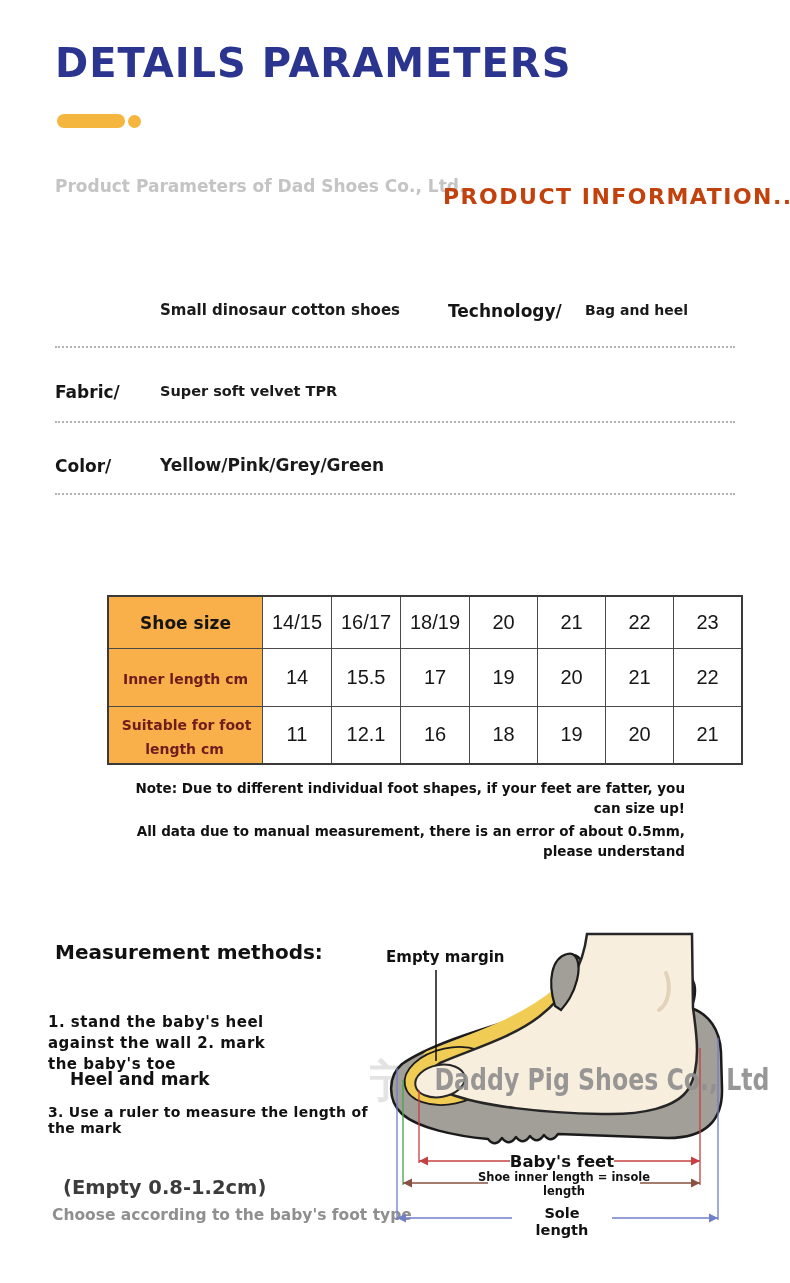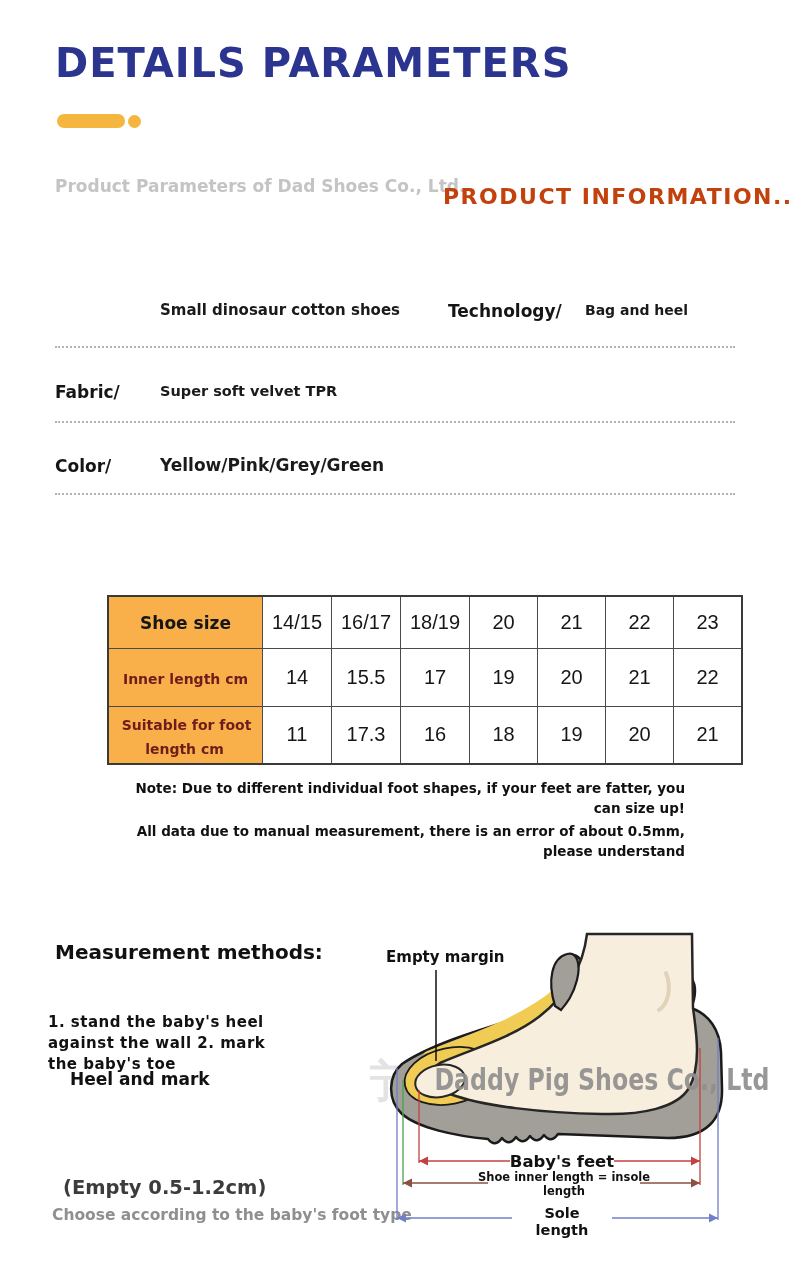--- a/index.html
+++ b/index.html
@@ -85,39 +85,40 @@
       <td>15.5</td>
       <td>17</td>
       <td>19</td>
       <td>20</td>
       <td>21</td>
       <td>22</td>
     </tr>
     <tr style="height:58px;">
       <td class="hdr"><span class="h2">Suitable for foot length cm</span></td>
       <td>11</td>
-      <td>17.3</td>
+      <td>12.1</td>
       <td>16</td>
       <td>18</td>
       <td>19</td>
       <td>20</td>
       <td>21</td>
     </tr>
   </tbody>
     </table>
 
   <div class="abs notes">
     <p>Note: Due to different individual foot shapes, if your feet are fatter, you can size up!</p>
     <p>All data due to manual measurement, there is an error of about 0.5mm, please understand</p>
   </div>
 
   <div class="abs mm-heading">Measurement methods:</div>
   <div class="abs step12">1. stand the baby's heel against the wall 2. mark the baby's toe</div>
   <div class="abs heelmark">Heel and mark</div>
-  <div class="abs emptyrange">(Empty 0.5-1.2cm)</div>
+  <div class="abs step3">3. Use a ruler to measure the length of the mark</div>
+  <div class="abs emptyrange">(Empty 0.8-1.2cm)</div>
   <div class="abs choose">Choose according to the baby's foot type</div>
 
   <svg class="abs" style="left:370px;top:918px;" width="420" height="364" viewBox="0 0 420 364">
 
     <text x="-6" y="178" font-size="44" font-weight="800" fill="#c9c9c9" opacity="0.5">宁</text>
 
     <g>
       <path d="M200,38
                C212,34 216,50 210,68 C208,80 204,90 200,96
                C235,100 265,100 290,94

